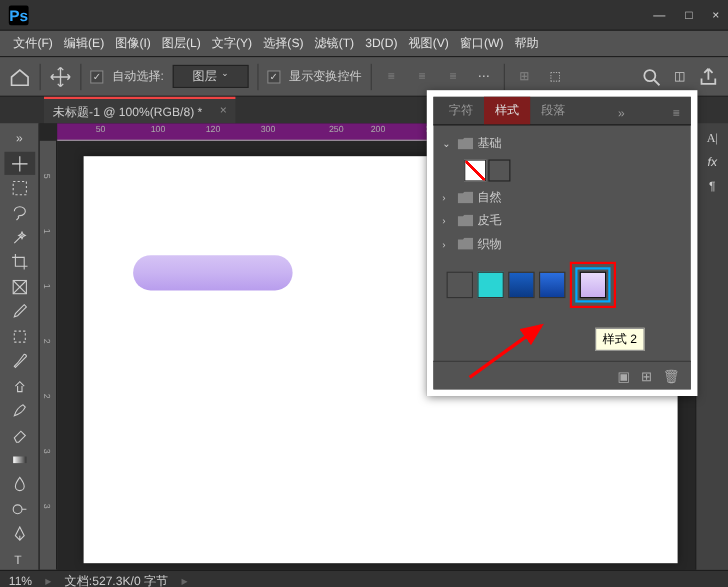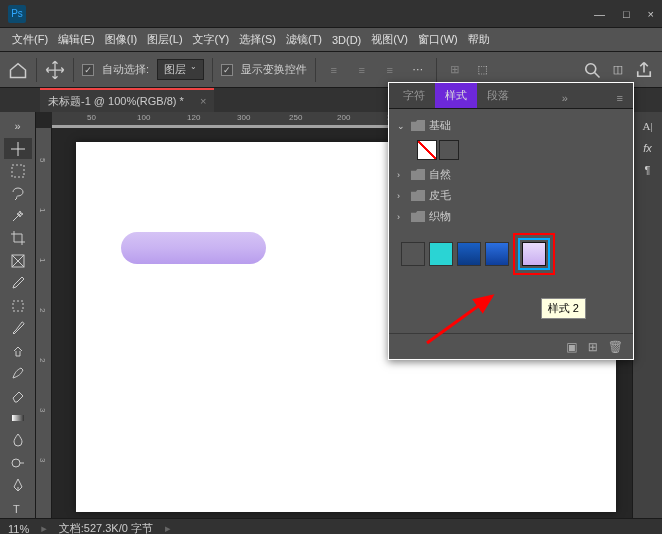--- a/index.html
+++ b/index.html
@@ -1,49 +1,49 @@
 <!DOCTYPE html>
 <html><head>
 <meta charset="utf-8">
 <style>
 *{margin:0;padding:0;box-sizing:border-box;font-family:"Microsoft YaHei",sans-serif;font-size:11px;color:#ccc;user-select:none}
 body{background:#323232;width:662px;height:534px;overflow:hidden;position:relative}
 .titlebar{height:28px;background:#323232;display:flex;align-items:center;padding:0 8px;border-bottom:1px solid #1a1a1a}
-.ps-logo{width:18px;height:18px;background:#0c4a6e;color:#31a8ff;display:flex;align-items:center;justify-content:center;font-weight:normal;font-size:10px;border-radius:2px;margin-right:8px}
+.ps-logo{width:18px;height:18px;background:#000000;color:#31a8ff;display:flex;align-items:center;justify-content:center;font-weight:bold;font-size:14px;border-radius:2px;margin-right:8px}
 .window-controls{margin-left:auto;display:flex;gap:18px;color:#888}
 .window-controls span{cursor:pointer}
 .menubar{height:24px;background:#535353;display:flex;align-items:center;padding:0 8px;gap:2px;border-bottom:1px solid #1a1a1a}
 .menubar span{padding:2px 4px;cursor:pointer;font-size:11px;color:#e0e0e0}
 .optbar{height:36px;background:#535353;display:flex;align-items:center;padding:0 8px;gap:8px;border-bottom:1px solid #1a1a1a}
 .icon-btn{width:20px;height:20px;display:flex;align-items:center;justify-content:center;cursor:pointer;color:#ccc}
 .sep{width:1px;height:24px;background:#3a3a3a}
 .checkbox{width:12px;height:12px;border:1px solid #888;display:inline-flex;align-items:center;justify-content:center;background:#444}
 .checkbox.checked::after{content:"✓";font-size:9px;color:#ccc}
-.dropdown{background:#3a3a3a;padding:2px 6px;border:1px solid #222;display:flex;gap:4px;cursor:pointer}
+.dropdown{background:#3a3a3a;padding:2px 17px;border:1px solid #222;display:flex;gap:4px;cursor:pointer}
 .tabbar{height:24px;background:#323232;display:flex;align-items:center;padding-left:40px}
 .doc-tab{background:#3a3a3a;padding:4px 8px;display:flex;align-items:center;gap:16px;font-size:11px;color:#ccc;border-top:2px solid #ef4444}
 .doc-tab .x{color:#888;cursor:pointer}
 .main{display:flex;height:406px}
 .toolbar{width:36px;background:#535353;display:flex;flex-direction:column;align-items:center;padding-top:4px;gap:2px;border-right:1px solid #1a1a1a}
 .tool{width:28px;height:22px;display:flex;align-items:center;justify-content:center;cursor:pointer;position:relative}
 .tool.active{background:#3a3a3a}
 .tool svg{width:16px;height:16px}
 .canvas-area{flex:1;background:#262626;position:relative;overflow:hidden}
-.ruler-h{position:absolute;top:0;left:16px;right:0;height:16px;background:#404040;border-bottom:3px solid #a3a3a3;display:flex;overflow:hidden}
+.ruler-h{position:absolute;top:0;left:16px;right:0;height:16px;background:#701a75;border-bottom:1px solid #a3a3a3;display:flex;overflow:hidden}
 .ruler-h span{position:absolute;font-size:8px;color:#aaa;top:1px}
 .ruler-v{position:absolute;top:16px;left:0;width:16px;bottom:0;background:#535353;border-right:1px solid #1a1a1a}
 .ruler-v span{position:absolute;font-size:8px;color:#aaa;left:2px;writing-mode:vertical-rl}
 .canvas{position:absolute;top:30px;left:40px;width:540px;height:370px;background:#fff;box-shadow:0 0 8px rgba(0,0,0,0.5)}
 .shape{position:absolute;top:90px;left:45px;width:145px;height:32px;border-radius:16px;background:linear-gradient(180deg,#d5c3f5 0%,#c9b3f2 50%,#b89ded 100%)}
 .statusbar{height:20px;background:#323232;display:flex;align-items:center;padding:0 8px;gap:12px;border-top:1px solid #1a1a1a;font-size:10px;color:#aaa}
 .right-strip{width:30px;background:#424242;border-left:1px solid #1a1a1a;display:flex;flex-direction:column;align-items:center;padding-top:8px;gap:10px}
-.styles-panel{position:absolute;top:82px;right:28px;width:246px;height:278px;background:#535353;border:1px solid #ffffff;box-shadow:0 2px 8px rgba(0,0,0,0.5);z-index:10}
+.styles-panel{position:absolute;top:82px;right:28px;width:246px;height:278px;background:#535353;border:6px solid #ffffff;box-shadow:0 2px 8px rgba(0,0,0,0.5);z-index:10}
 .panel-tabs{height:26px;background:#424242;display:flex;align-items:flex-end;padding:0 4px;border-bottom:1px solid #1a1a1a}
 .ptab{padding:5px 10px;font-size:11px;color:#999;cursor:pointer}
-.ptab.active{background:#6d28d9;color:#ddd}
+.ptab.active{background:#7f1d1d;color:#ddd}
 .panel-menu{margin-left:auto;color:#999;padding:4px 6px}
 .tree{padding:6px 4px}
 .tree-row{display:flex;align-items:center;padding:3px 4px;gap:4px;cursor:pointer}
 .caret{width:10px;font-size:9px;color:#ccc}
 .folder-icon{width:14px;height:11px;background:#888;clip-path:polygon(0 15%,35% 15%,45% 0,100% 0,100% 100%,0 100%)}
 .swatches{display:flex;gap:2px;padding:4px 0 4px 24px}
 .swatch{width:20px;height:20px;border:1px solid #222;cursor:pointer}
 .swatch.none{background:#fff;position:relative}
 .swatch.none::after{content:"";position:absolute;inset:0;background:linear-gradient(to top right,transparent 45%,red 45%,red 55%,transparent 55%)}
 .style-grid{display:flex;gap:4px;padding:6px 8px;align-items:center}
@@ -229,21 +229,21 @@
         </svg>
       </div>
   </div>
 
   <div class="canvas-area">
     <div class="ruler-h">
       <span style="left:35px">50</span>
         <span style="left:85px">100</span>
         <span style="left:135px">120</span>
         <span style="left:185px">300</span>
-        <span style="left:237px">250</span>
+        <span style="left:247px">250</span>
         <span style="left:285px">200</span>
         <span style="left:335px">350</span>
         <span style="left:385px">400</span>
         <span style="left:435px">450</span>
         <span style="left:485px">500</span>
     </div>
     <div class="ruler-v">
       <span style="top:30px">5</span>
         <span style="top:80px">1</span>
         <span style="top:130px">1</span>

